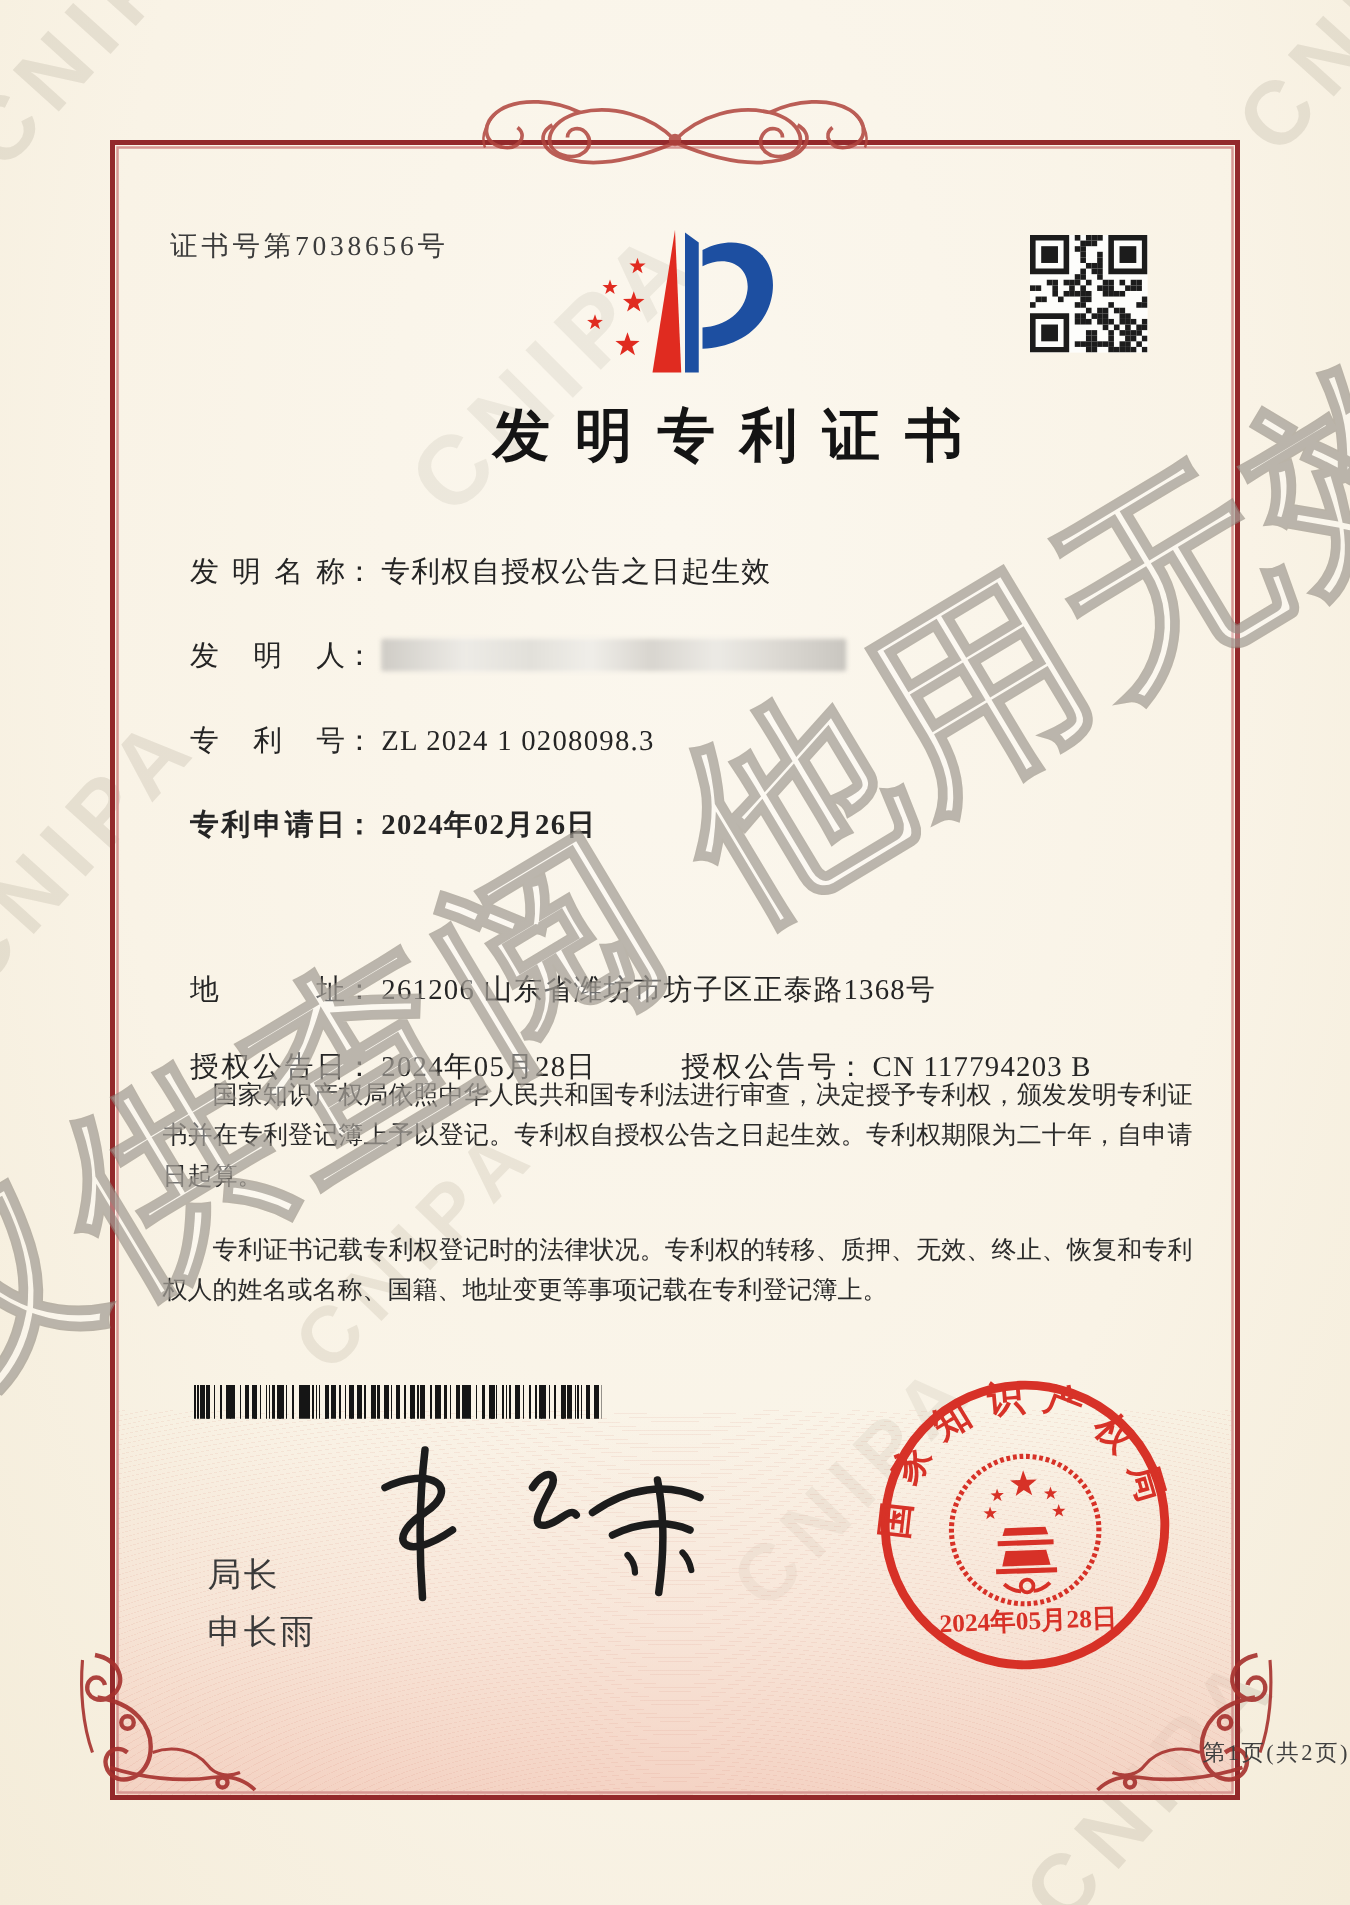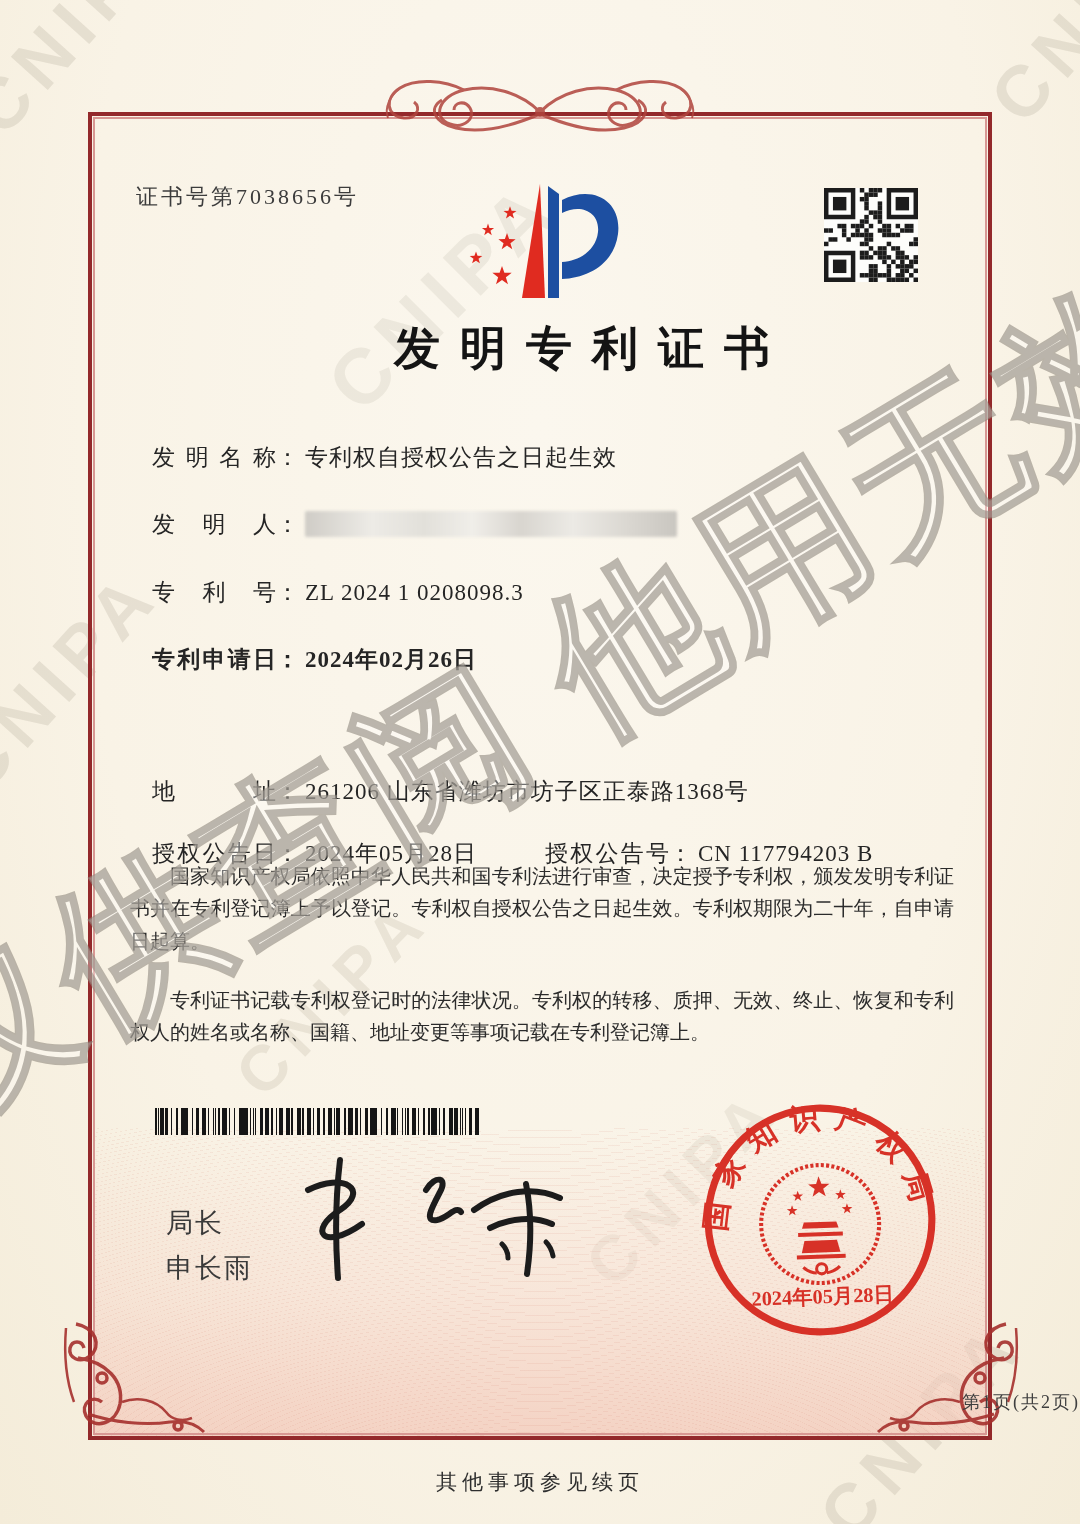--- a/index.html
+++ b/index.html
@@ -69,21 +69,21 @@
     font-size:20px;line-height:1.62;color:#2b2b2b;text-align:justify;text-indent:2em;
   }
   .p1{top:860px;} .p2{top:984px;}
   
   .barcode{
     position:absolute;left:155px;top:1108px;width:326px;height:27px;z-index:10;
     background-image:
       repeating-linear-gradient(90deg,#151515 0 2px,rgba(0,0,0,0) 2px 5px,#151515 5px 9px,rgba(0,0,0,0) 9px 11px,#151515 11px 12px,rgba(0,0,0,0) 12px 16px,#151515 16px 17px,rgba(0,0,0,0) 17px 21px),
       repeating-linear-gradient(90deg,rgba(0,0,0,0) 0 3px,#151515 3px 4px,rgba(0,0,0,0) 4px 10px,#151515 10px 13px,rgba(0,0,0,0) 13px 19px);
   }
-  .officer{position:absolute;left:166px;z-index:10;font-family:"Liberation Sans","DejaVu Sans",sans-serif;font-size:27px;color:#3a3a3a;font-weight:500;letter-spacing:2px;}
+  .officer{position:absolute;left:166px;z-index:10;font-family:"Liberation Sans","DejaVu Sans",sans-serif;font-size:27px;color:#3a3a3a;font-weight:500;letter-spacing:2px;margin-top:37px;}
   .officer-title{top:1205px;}
   .officer-name{top:1250px;}
   .sig{position:absolute;left:278px;top:1152px;z-index:11;}
   
   .seal{position:absolute;left:700px;top:1100px;z-index:30;opacity:0.95;transform:rotate(-2deg);}
   
   .page-info{position:absolute;left:0;top:1390px;width:1080px;text-align:right;z-index:10;font-size:18px;color:#3f3f3f;letter-spacing:2px;}
   .footer-note{position:absolute;left:0;top:1468px;width:1080px;text-align:center;z-index:10;font-size:21px;color:#2e2e2e;letter-spacing:5px;}
   
   .big-watermark{
@@ -370,17 +370,16 @@
       <path d="M96,130 h44 v4 h-44 Z"></path>
       <path d="M102,138 h32 l3,12 h-38 Z"></path>
       <path d="M94,152 h48 v4 h-48 Z"></path>
       <circle cx="118" cy="166" r="5" fill="none" stroke="#d6281e" stroke-width="3"></circle>
       <path d="M100,164 c4,4 10,6 13,6 M136,164 c-4,4 -10,6 -13,6" fill="none" stroke="#d6281e" stroke-width="3"></path>
     </g>
     <text x="118" y="200" text-anchor="middle" font-size="20" font-weight="bold" fill="#d6281e" font-family="Liberation Serif, serif">2024年05月28日</text>
   </svg>
 
   <div class="page-info">第1页(共2页)</div>
-  <div class="footer-note">其他事项参见续页</div>
 
   <div class="big-watermark">仅供查阅 他用无效</div>
 
 </div>
 
 </body></html>

